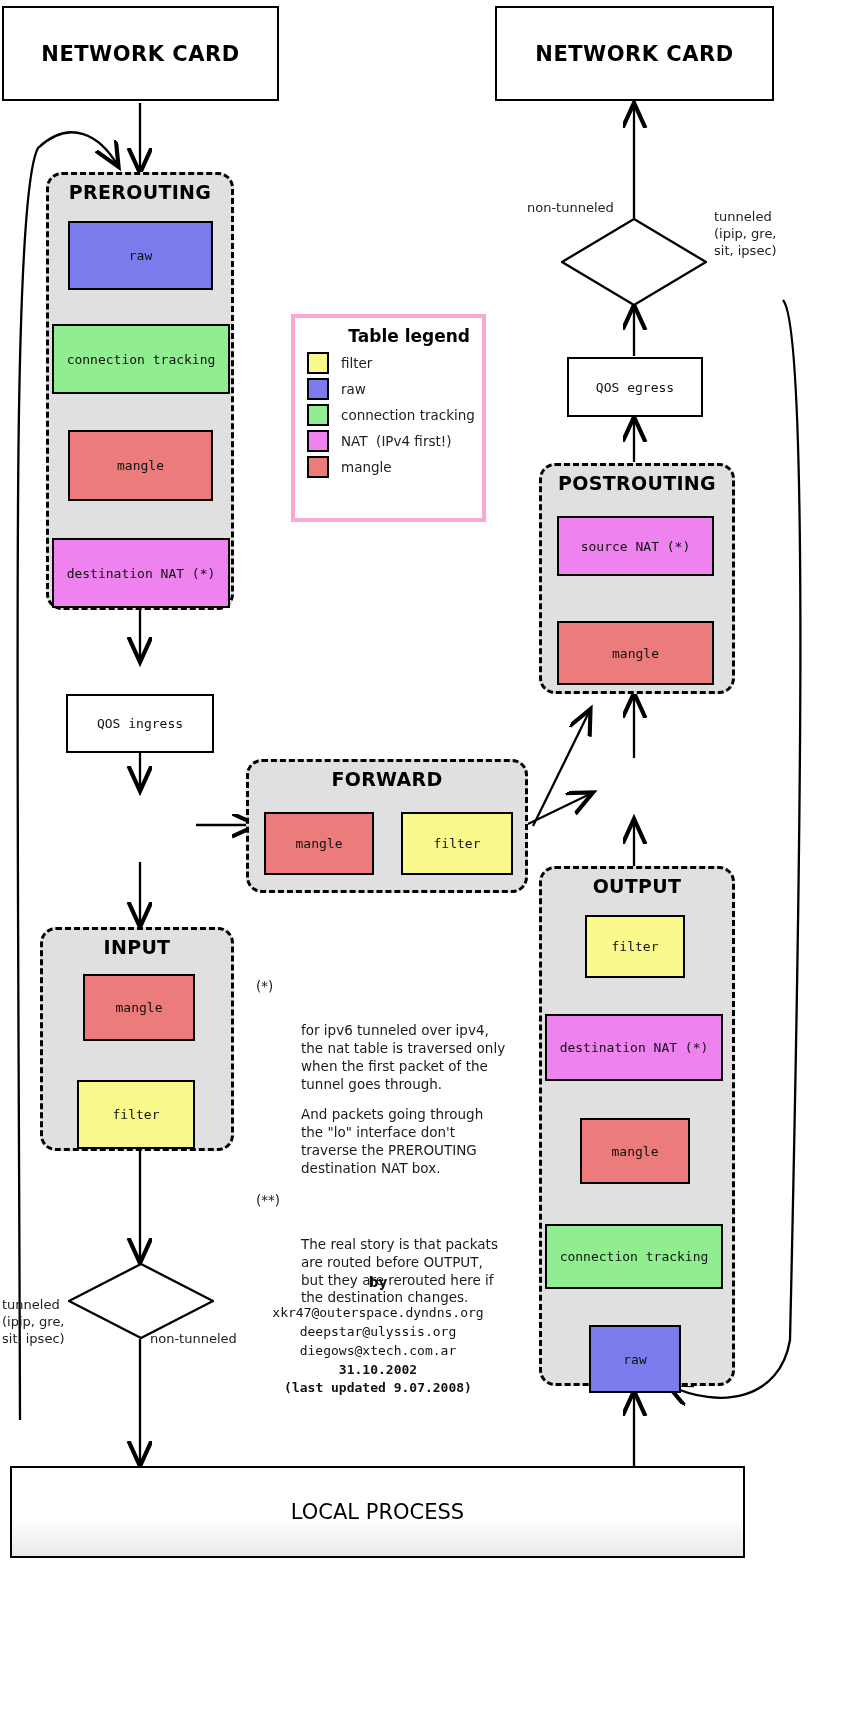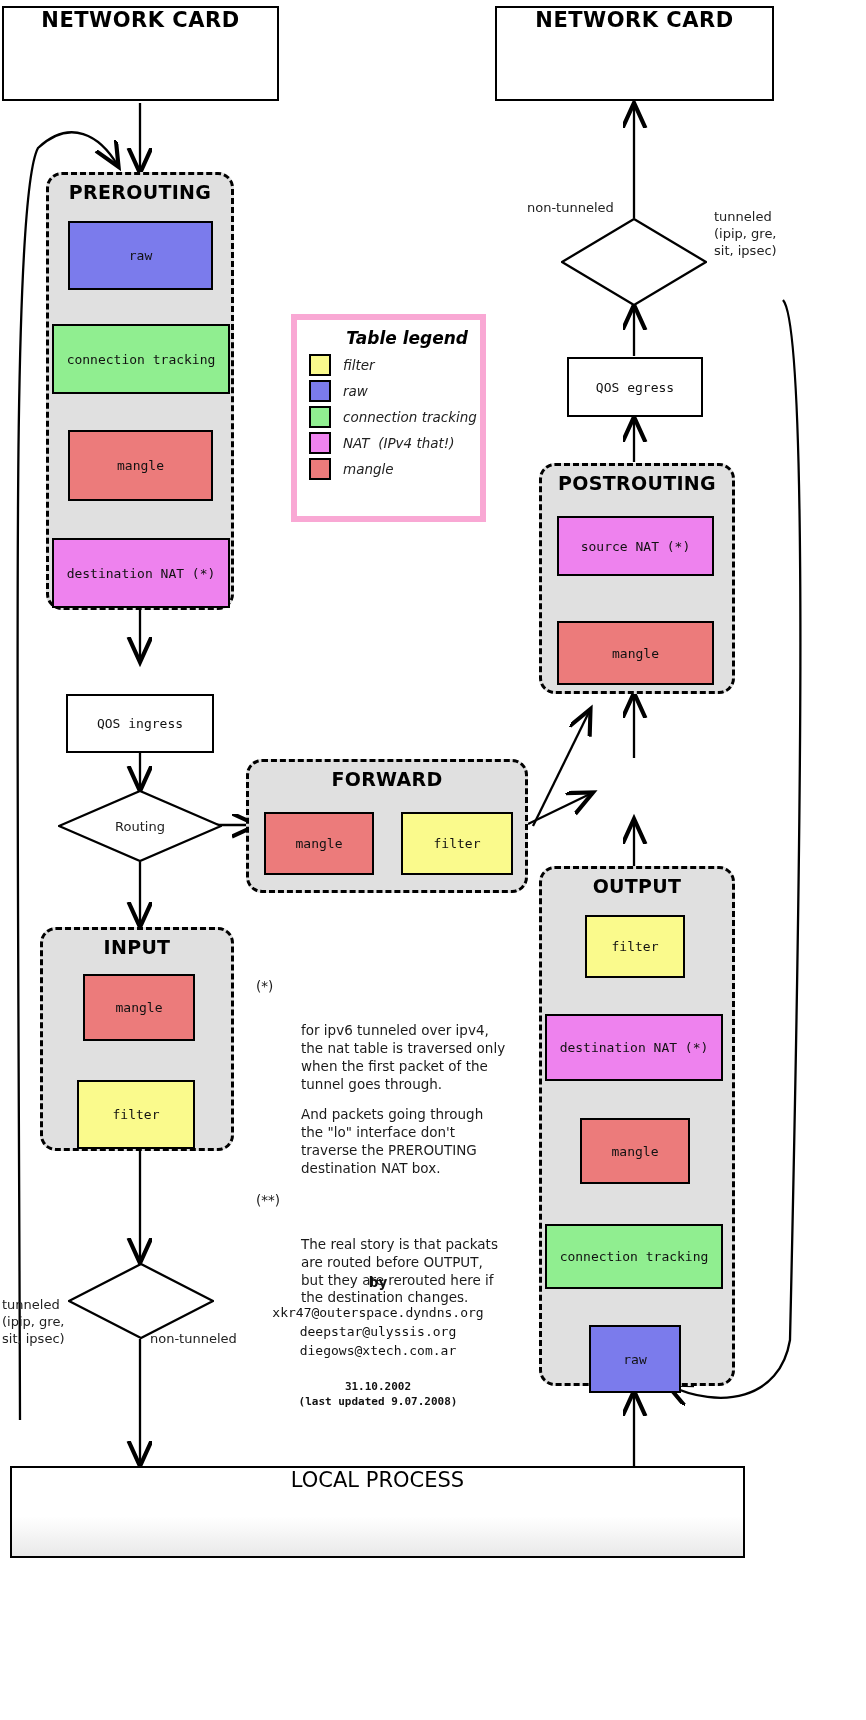--- a/index.html
+++ b/index.html
@@ -3,21 +3,21 @@
 <meta charset="utf-8">
 <style>
   html,body{margin:0;padding:0;background:#fff;}
   body{
     font-family:"DejaVu Sans","Liberation Sans",sans-serif;
     width:866px;height:1720px;position:relative;overflow:hidden;
   }
   #stage{position:absolute;left:0;top:0;width:866px;height:1720px;}
   svg#wires{position:absolute;left:0;top:0;width:866px;height:1720px;}
 
-  .node{position:absolute;box-sizing:border-box;display:flex;align-items:flex-start;justify-content:center;text-align:center;}
+  .node{position:absolute;box-sizing:border-box;display:flex;align-items:center;justify-content:center;text-align:center;}
 
   
   .endbox{
     border:2px solid #000;background:#fff;
     font-weight:bold;font-size:21px;letter-spacing:.5px;color:#000;
   }
   .localproc{
     border:2px solid #000;
     background:linear-gradient(#ffffff,#ffffff 55%,#e9e9e9);
     font-weight:normal;font-size:21px;color:#000;
@@ -56,21 +56,21 @@
   
   .diamond{position:absolute;}
   .diamond .dlabel{
     position:absolute;left:0;right:0;top:50%;transform:translateY(-50%);
     text-align:center;font-size:13px;color:#222;
     font-family:"DejaVu Sans","Liberation Sans",sans-serif;
   }
 
   
   .legend{
-    position:absolute;box-sizing:border-box;border:6px solid #f9a8d4;background:#fff;font-style:italic;
+    position:absolute;box-sizing:border-box;border:4px solid #f9a8d4;background:#fff;
   }
   .legend-title{
     text-align:right;font-weight:bold;font-size:17px;color:#000;
     padding:8px 12px 4px 0;
   }
   .legend-row{display:flex;align-items:center;gap:12px;padding:2px 0 2px 12px;}
   .legend-swatch{width:22px;height:22px;border:2px solid #000;box-sizing:border-box;flex:0 0 auto;}
   .legend-label{font-size:13.5px;color:#222;white-space:pre;}
 
   
@@ -83,21 +83,21 @@
 
   
   .attrib{position:absolute;text-align:center;width:260px;}
   .attrib .by{font-weight:bold;font-size:13.5px;color:#111;margin-bottom:14px;}
   .attrib .mail{
     font-family:"DejaVu Sans Mono","Liberation Mono",monospace;
     font-weight:normal;font-size:13px;color:#111;line-height:1.45;
   }
   .attrib .dates{
     font-family:"DejaVu Sans Mono","Liberation Mono",monospace;
-    font-weight:bold;font-size:11px;color:#111;line-height:1.45;margin-top:18px;
+    font-weight:bold;font-size:13px;color:#111;line-height:1.45;
   }
 
   
   .elabel{position:absolute;font-size:13px;color:#222;line-height:1.3;white-space:pre;}
 </style>
 </head>
 <body>
 
 <div id="stage">
 
@@ -179,26 +179,20 @@
     <span>mangle</span>
   </div>
   <div class="tbl t-nat" style="left:52px;top:538px;width:178px;height:70px;">
     <span>destination NAT (*)</span>
   </div>
 
   <div class="plain" style="left:66px;top:662px;width:148px;height:59px;margin-top:32px;">
     <span>QOS ingress</span>
   </div>
 
-  <div class="diamond" style="left:58px;top:790px;width:164px;height:72px;">
-    <svg viewBox="0 0 164 72" width="164" height="72">
-      <polygon points="82,1 163,36 82,71 1,36" fill="#fff" stroke="#000" stroke-width="2.3"></polygon>
-    </svg>
-    <div class="dlabel">Routing</div>
-  </div>
 
   <div class="chain" style="left:246px;top:759px;width:282px;height:134px;">
     <div class="chain-title">FORWARD</div>
   </div>
   <div class="tbl t-mangle" style="left:264px;top:812px;width:110px;height:63px;">
     <span>mangle</span>
   </div>
   <div class="tbl t-filter" style="left:401px;top:812px;width:112px;height:63px;">
     <span>filter</span>
   </div>
@@ -283,21 +277,21 @@
         <div class="legend-row">
           <div class="legend-swatch" style="background: rgb(123, 123, 236);"></div>
           <div class="legend-label">raw</div>
         </div>
         <div class="legend-row">
           <div class="legend-swatch" style="background: rgb(144, 238, 144);"></div>
           <div class="legend-label">connection tracking</div>
         </div>
         <div class="legend-row">
           <div class="legend-swatch" style="background: rgb(238, 130, 238);"></div>
-          <div class="legend-label">NAT  (IPv4 that!)</div>
+          <div class="legend-label">NAT  (IPv4 first!)</div>
         </div>
         <div class="legend-row">
           <div class="legend-swatch" style="background: rgb(236, 123, 123);"></div>
           <div class="legend-label">mangle</div>
         </div>
       </div>
   </div>
 
   <div class="notes" style="left:256px;top:978px;width:250px;">
     <div id="notes-rows">

